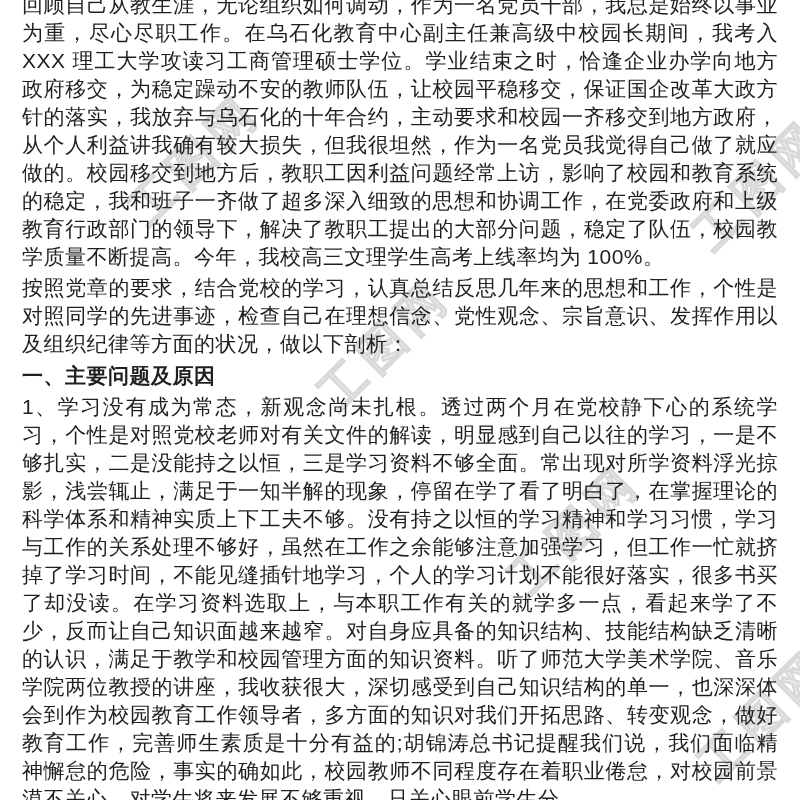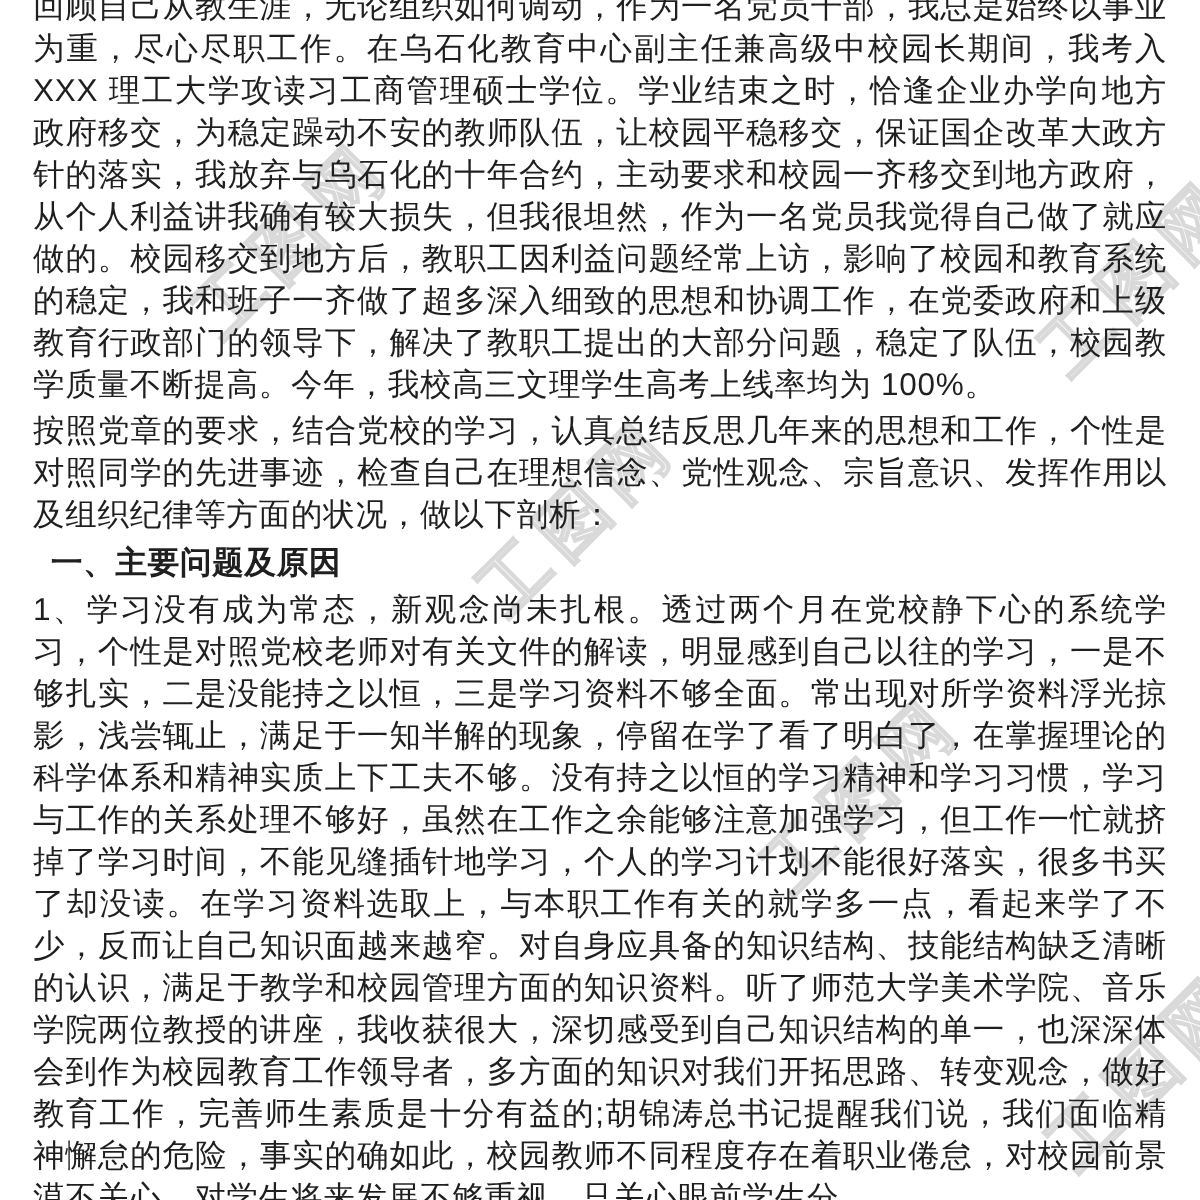--- a/index.html
+++ b/index.html
@@ -30,21 +30,21 @@
     text-align: justify;
   }
   .doc-body p.paragraph {
     margin: 0 0 3px 0;
     white-space: pre-wrap;
   }
   .doc-body h2.heading {
     font-size: 21px;
     line-height: 28px;
     font-weight: bold;
-    margin: 4px 0 3px 12px;
+    margin: 4px 0 3px 0;
     text-align: left;
   }
   .watermark-layer {
     position: absolute;
     inset: 0;
     z-index: 1;
     pointer-events: none;
   }
   .wm {
     position: absolute;

